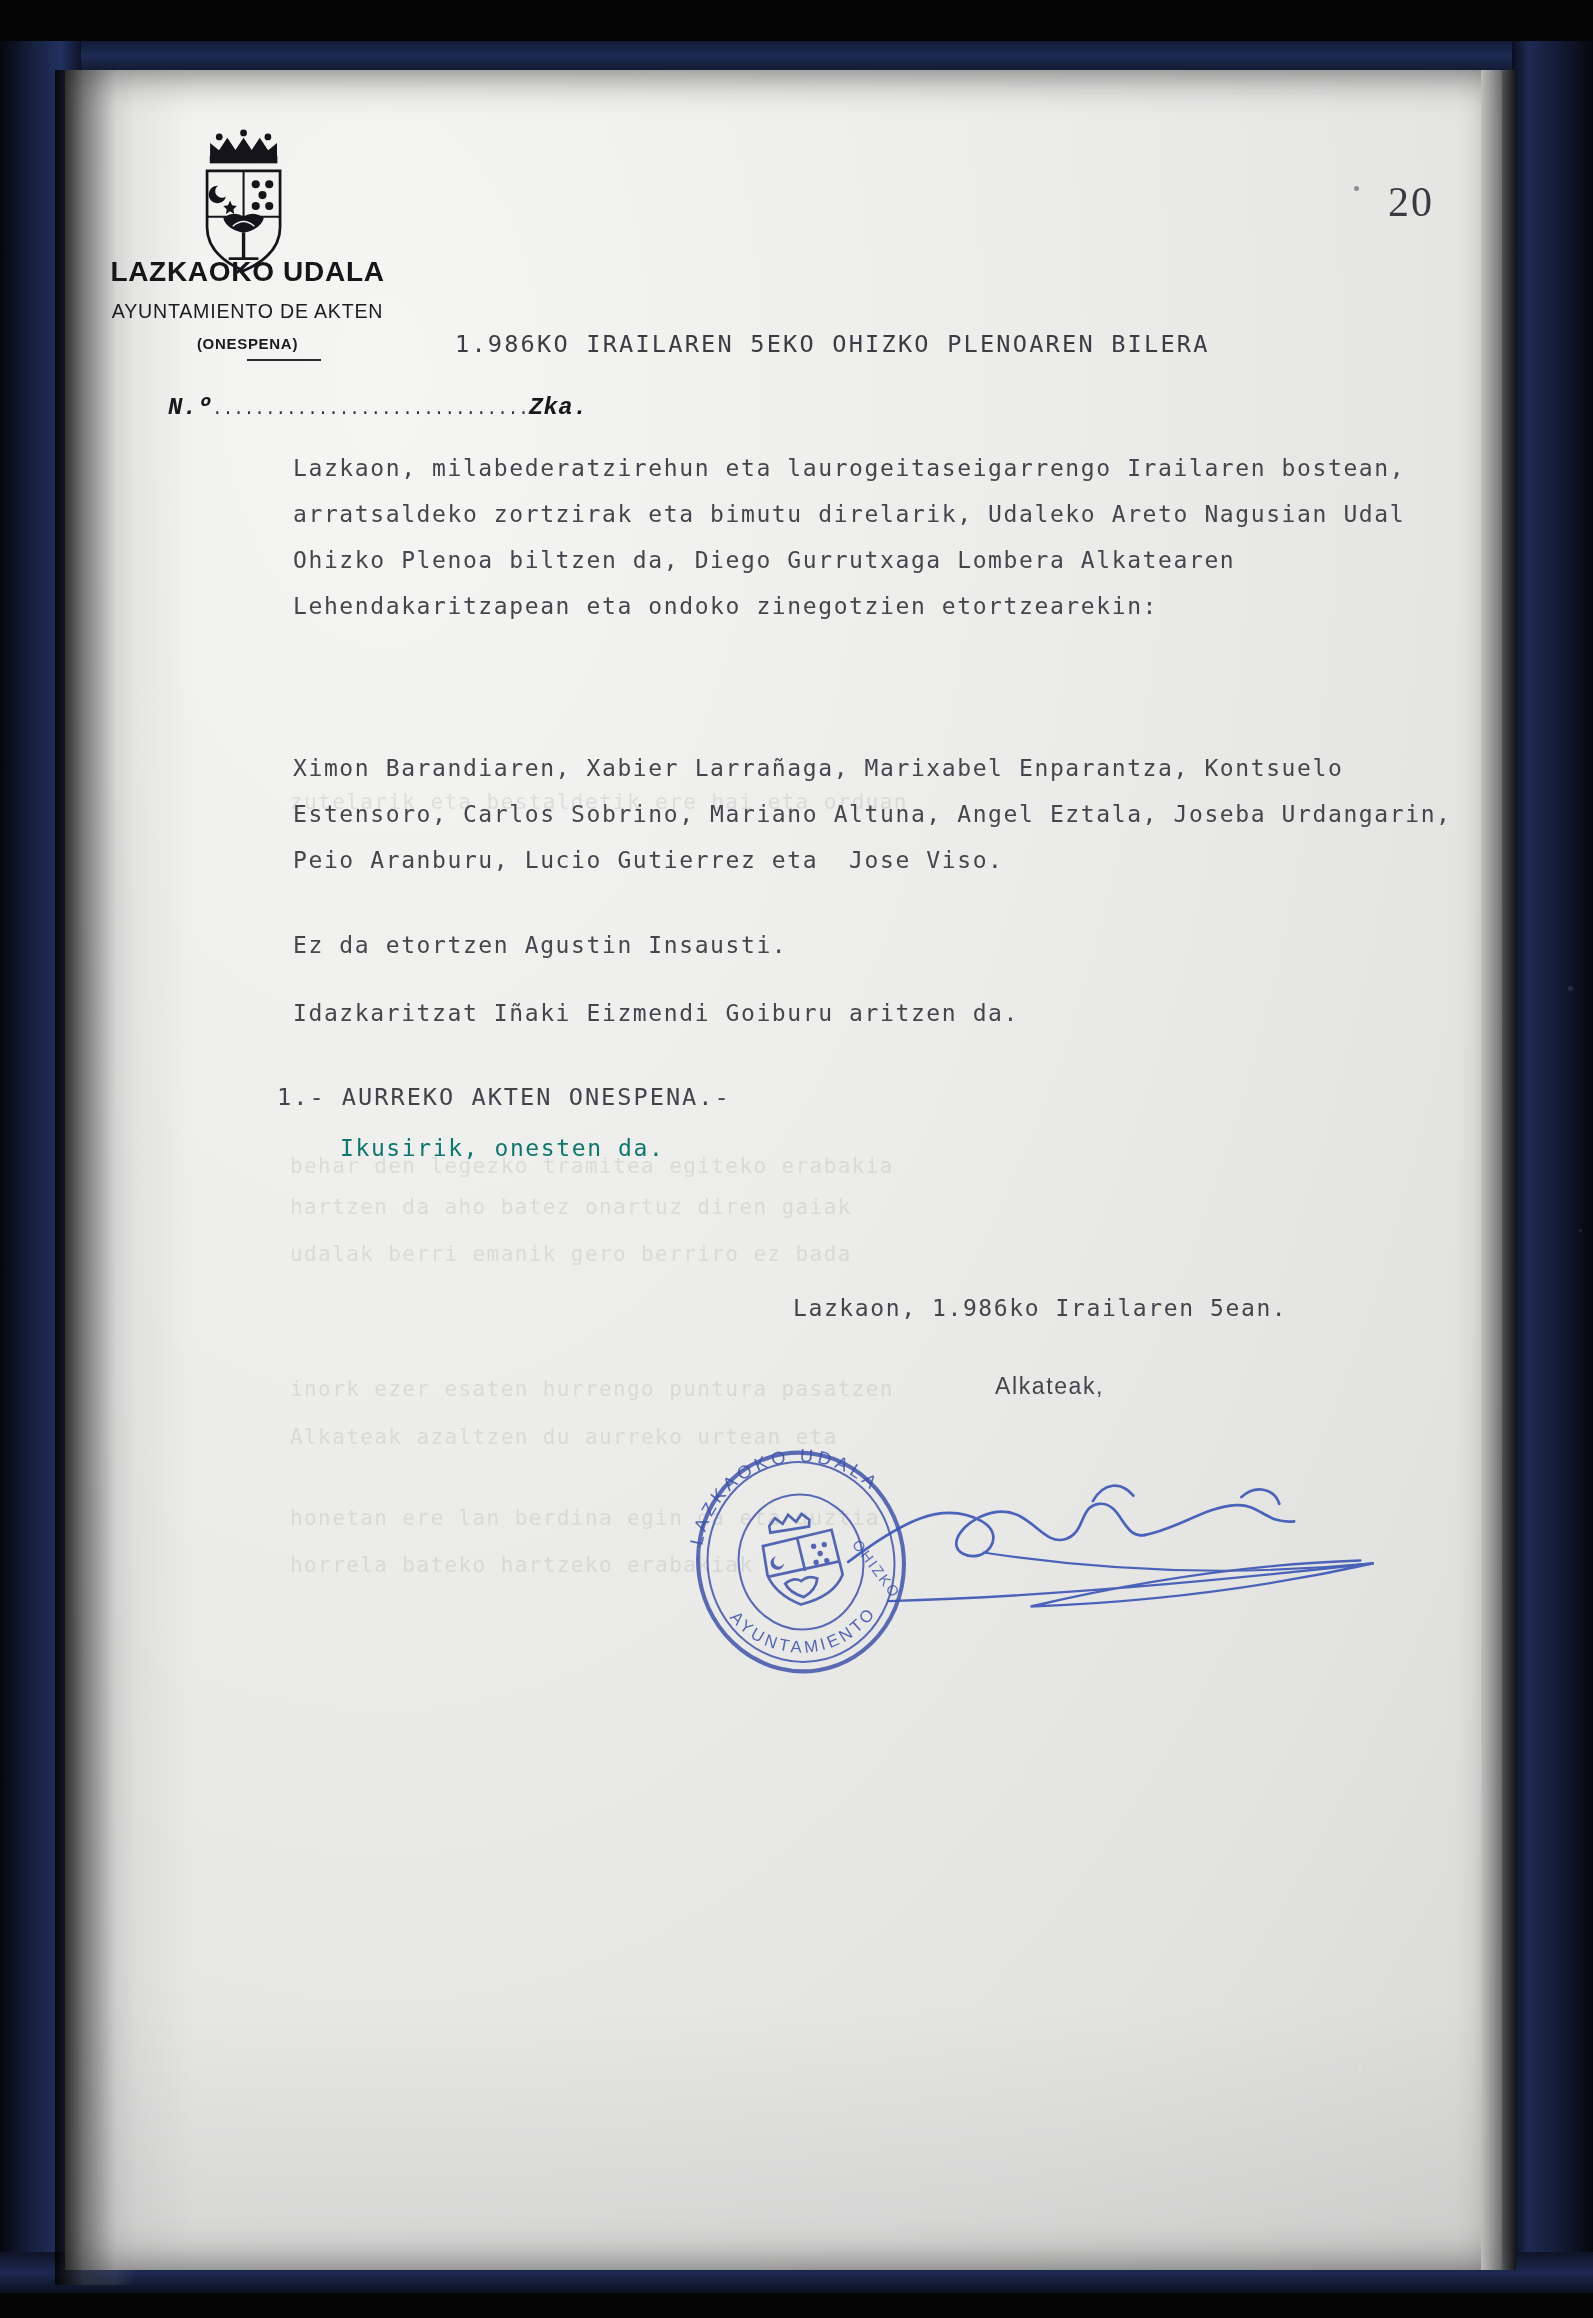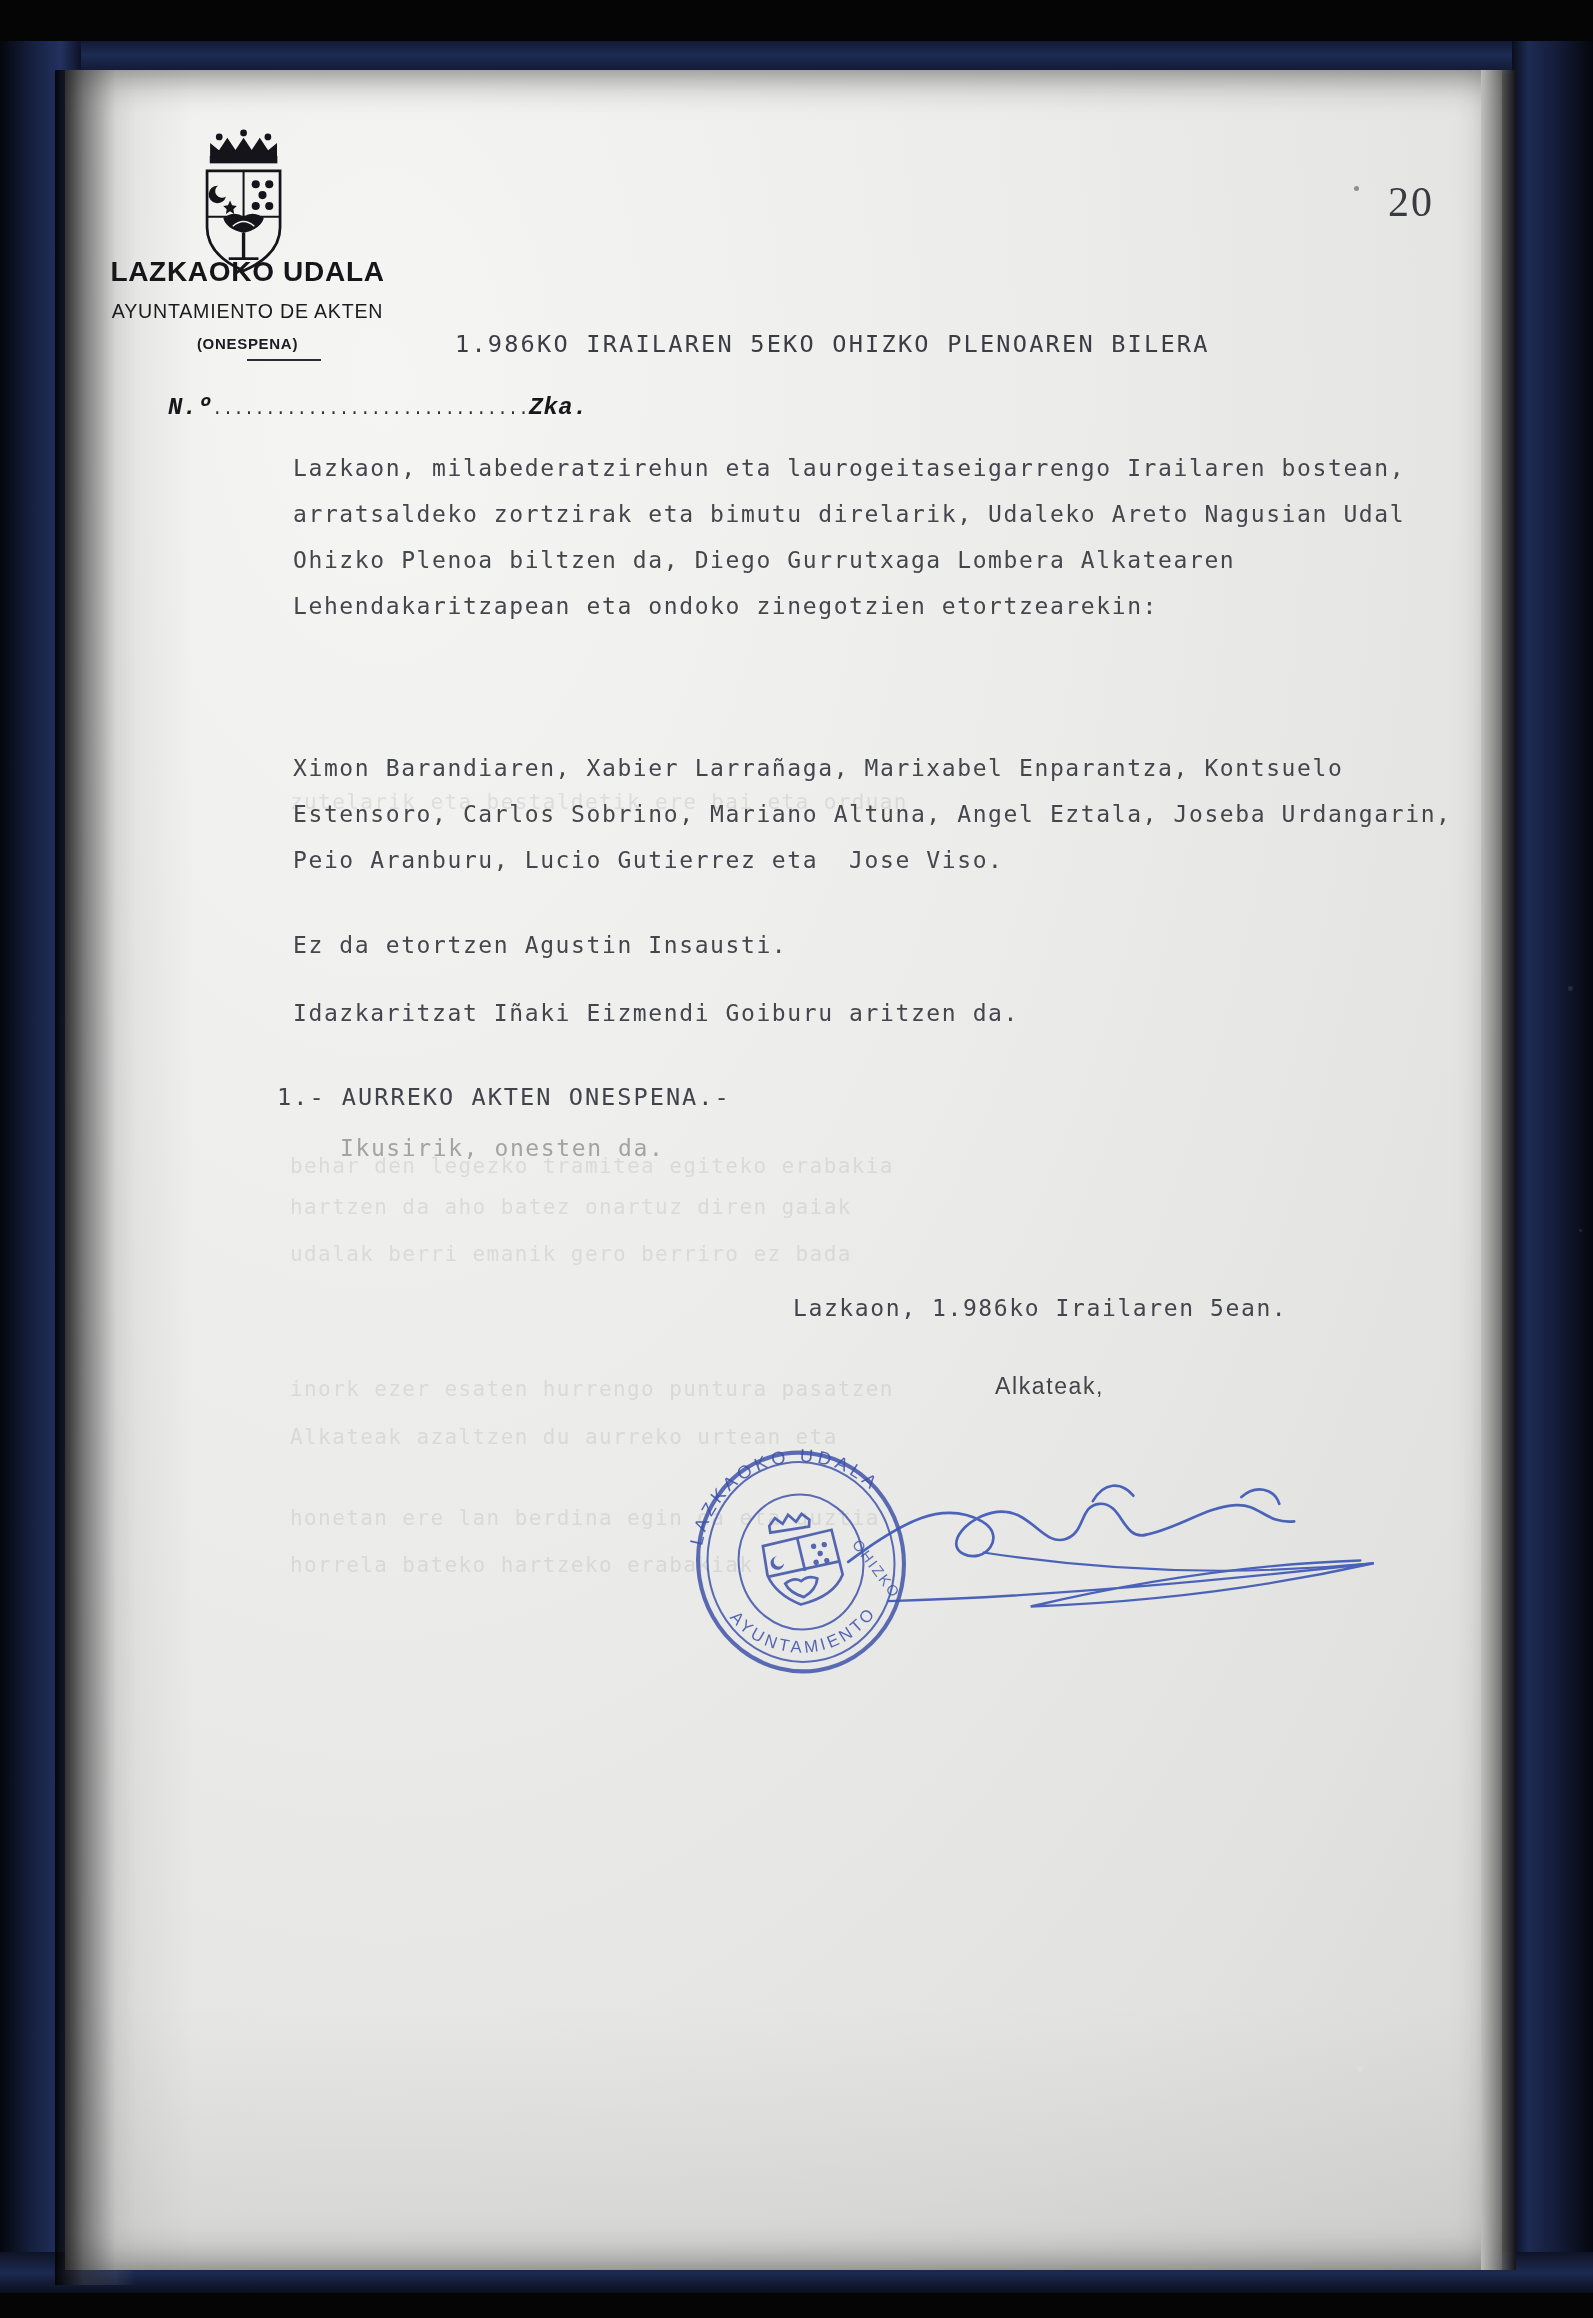--- a/index.html
+++ b/index.html
@@ -249,21 +249,21 @@
     color: #43434b;
     white-space: pre;
   }
   .section-body {
     position: absolute;
     left: 275px;
     top: 1065px;
     font-family: "DejaVu Sans Mono", monospace;
     font-size: 23px;
     letter-spacing: 1.6px;
-    color: #a3a3a3;
+    color: #0f766e;
     white-space: pre;
     text-align: right;
   }
 
   .closing-place {
     position: absolute;
     left: 728px;
     top: 1225px;
     font-family: "DejaVu Sans Mono", monospace;
     font-size: 23px;

